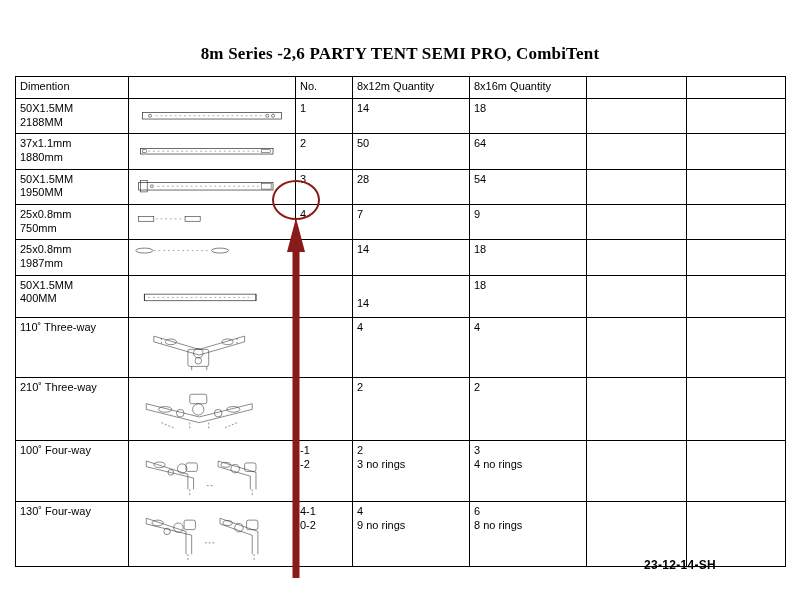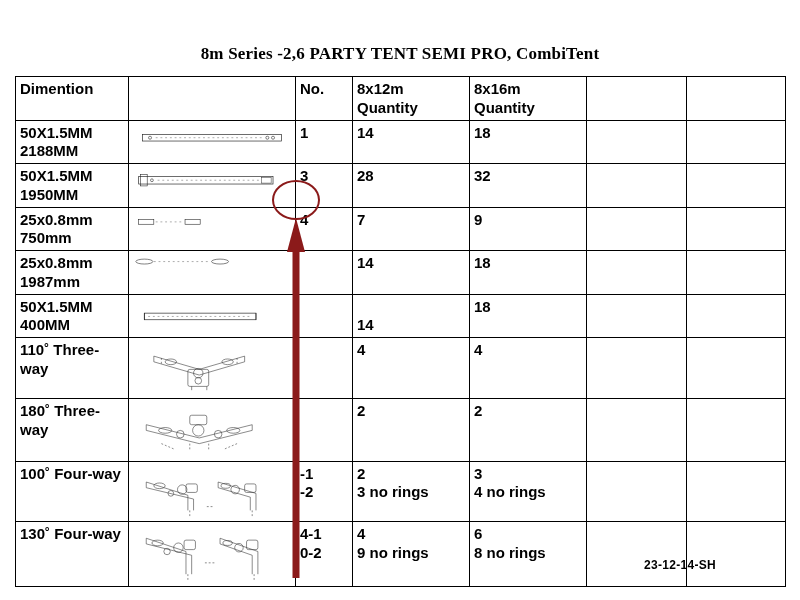--- a/index.html
+++ b/index.html
@@ -32,22 +32,21 @@
     letter-spacing: 0.2px;
   }
   table.parts {
     position: absolute;
     top: 76px;
     left: 15px;
     width: 770px;
     border-collapse: collapse;
     table-layout: fixed;
     font-family: "Liberation Sans", sans-serif;
-    font-size: 15px;
-    font-weight: bold;
+    font-size: 11px;
   }
   table.parts td {
     border: 1px solid #000000;
     vertical-align: top;
     padding: 3px 4px 2px 4px;
     line-height: 1.25;
   }
   .col-dim   { width: 113px; }
   .col-img   { width: 167px; }
   .col-no    { width: 57px; }
@@ -147,38 +146,57 @@
             <line x1="24" y1="14.5" x2="136" y2="14.5" stroke="#222" stroke-width="0.4" stroke-dasharray="2,3"></line>
           </svg>
         </td>
         <td class="no-cell">1</td>
         <td class="q-cell">14</td>
         <td class="q-cell">18</td>
         <td></td>
         <td></td>
       </tr>
 
+      <tr style="height:31px">
+        <td>
+          <span>37x1.1mm</span>
+          <span class="dim-line2">1880mm</span>
+        </td>
+        <td class="drawcell">
+          <svg class="draw" viewBox="0 0 167 31" xmlns="http://www.w3.org/2000/svg">
+            <rect x="8" y="12" width="140" height="6" fill="none" stroke="#222" stroke-width="0.7"></rect>
+            <rect x="10" y="13.5" width="4" height="3" fill="none" stroke="#222" stroke-width="0.5"></rect>
+            <rect x="136" y="13.5" width="9" height="3" fill="none" stroke="#222" stroke-width="0.5"></rect>
+            <line x1="16" y1="15" x2="134" y2="15" stroke="#222" stroke-width="0.4" stroke-dasharray="2,3"></line>
+          </svg>
+        </td>
+        <td class="no-cell">2</td>
+        <td class="q-cell">50</td>
+        <td class="q-cell">64</td>
+        <td></td>
+        <td></td>
+      </tr>
 
       <tr style="height:31px">
         <td>
           <span>50X1.5MM</span>
           <span class="dim-line2">1950MM</span>
         </td>
         <td class="drawcell">
           <svg class="draw" viewBox="0 0 167 31" xmlns="http://www.w3.org/2000/svg">
             <rect x="6" y="10" width="142" height="8" fill="none" stroke="#222" stroke-width="0.7"></rect>
             <rect x="8" y="8" width="7" height="12" fill="none" stroke="#222" stroke-width="0.6"></rect>
             <circle cx="20" cy="14" r="1.5" fill="none" stroke="#222" stroke-width="0.6"></circle>
             <rect x="136" y="11" width="10" height="6" fill="none" stroke="#222" stroke-width="0.5"></rect>
             <line x1="26" y1="14" x2="134" y2="14" stroke="#222" stroke-width="0.4" stroke-dasharray="2,3"></line>
           </svg>
         </td>
         <td class="no-cell">3</td>
         <td class="q-cell">28</td>
-        <td class="q-cell">32</td>
+        <td class="q-cell">54</td>
         <td></td>
         <td></td>
       </tr>
 
       <tr style="height:31px">
         <td>
           <span>25x0.8mm</span>
           <span class="dim-line2">750mm</span>
         </td>
         <td class="drawcell">
@@ -257,21 +275,21 @@
           </svg>
         </td>
         <td class="no-cell"></td>
         <td class="q-cell">4</td>
         <td class="q-cell">4</td>
         <td></td>
         <td></td>
       </tr>
 
       <tr style="height:60px">
-        <td>180˚  Three-way</td>
+        <td>210˚  Three-way</td>
         <td class="drawcell">
           <svg class="draw" viewBox="0 0 167 60" xmlns="http://www.w3.org/2000/svg">
             <g fill="none" stroke="#333" stroke-width="0.6">
               <path d="M14 24 L70 38 L126 24"></path>
               <path d="M14 30 L70 44 L126 30"></path>
               <path d="M14 24 L14 30 M126 24 L126 30"></path>
               <rect x="60" y="14" width="18" height="10" rx="2"></rect>
               <circle cx="69" cy="30" r="6"></circle>
               <circle cx="50" cy="34" r="4"></circle>
               <circle cx="90" cy="34" r="4"></circle>

